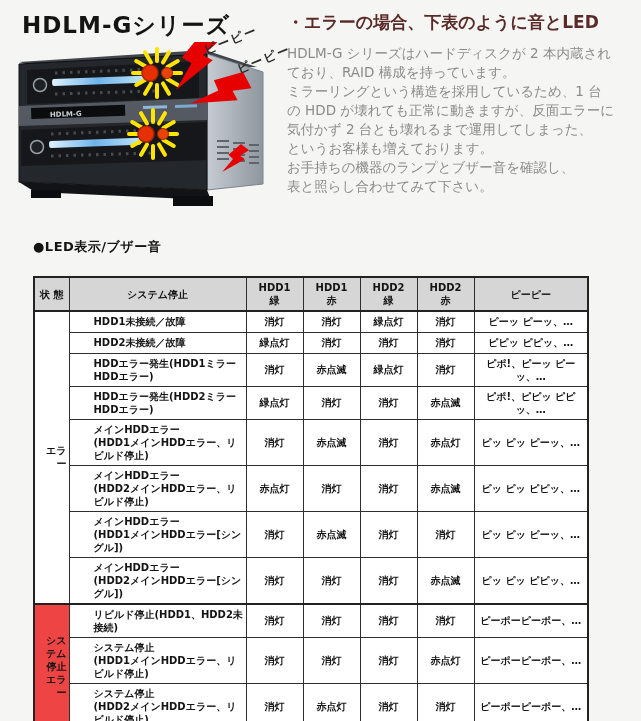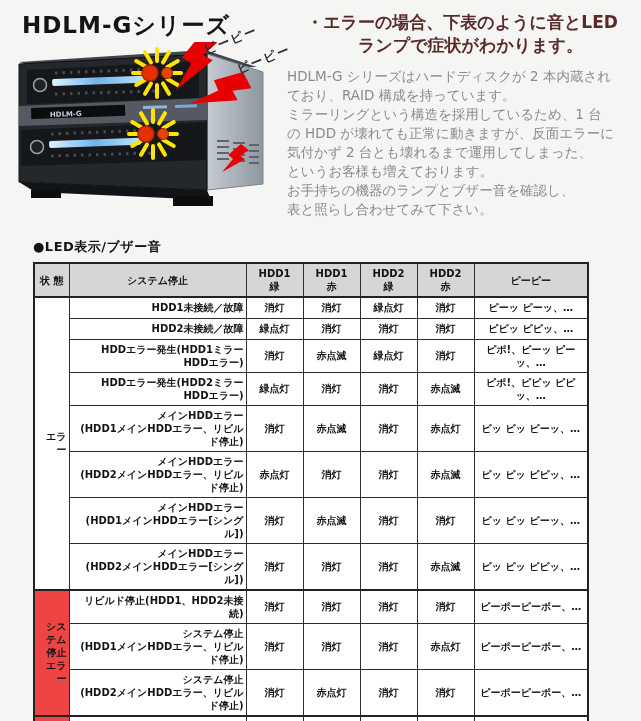--- a/index.html
+++ b/index.html
@@ -10,35 +10,35 @@
 
   
   .photo { position:absolute; left:5px; top:42px; width:290px; height:195px; }
   .photo svg { position:absolute; left:0; top:0; }
   .note { position:absolute; font-size:12px; font-weight:bold; color:#2c2c2c; letter-spacing:2px; transform:rotate(-22deg); white-space:nowrap; }
   .note1 { left:198px; top:-10px; }
   .note2 { left:231px; top:9px; }
 
   
   .intro { position:absolute; left:287px; top:11px; width:350px; }
-  .intro-heading { font-size:17px; font-weight:bold; line-height:23px;text-align:center; }
+  .intro-heading { font-size:17px; font-weight:bold; line-height:23px; }
   .intro-heading .l2 { padding-left:17px; }
   .intro-body { margin-top:10px; font-size:13.5px; line-height:19px; color:#8b8b8b; white-space:pre-line; }
 
   
   .table-wrap { position:absolute; left:33px; top:238px; width:556px; }
-  .caption { font-size:13px; font-weight:bold; color:#141414; margin-bottom:6px; letter-spacing:0.5px; }
+  .caption { font-size:13px; font-weight:bold; color:#141414; margin-bottom:20px; letter-spacing:0.5px; }
   table { border-collapse:collapse; width:554px; table-layout:fixed; border:2px solid #222; background:#fff; }
   col.c-state { width:35px; } col.c-name { width:177px; }
   col.c-led { width:57px; } col.c-buz { width:114px; }
   th, td { border:1px solid #2e2e2e; font-size:10px; font-weight:bold; color:#141414;
            text-align:center; vertical-align:middle; padding:3px 2px; line-height:1.3;
            white-space:pre-line; overflow:hidden; }
   thead th { background:#d6d6d6; height:26px; border-bottom:2px solid #222; }
-  td.name { text-align:right; padding-left:9px; }
+  td.name { text-align:left; padding-left:24px; }
   td.state { background:#fff;text-align:right; }
   td.state.shaded { background:#ef4444; }
   tr.single td { height:21px; }
   tr.double td { height:30px; }
   tr.g3 td { height:35px; }
   tr.group-start td { border-top:2px solid #222; }
 </style>
 </head>
 <body>
 
@@ -130,21 +130,20 @@
       <use href="#bolt" transform="translate(238,30) rotate(40)"></use>
       <use href="#bolt" transform="translate(236,102) rotate(15) scale(0.55)"></use>
     </svg>
     <span class="note note1">ピーピー</span>
     <span class="note note2">ピーピー</span>
   </div>
 
   <div class="intro">
     <div class="intro-heading" style="color: rgb(90, 42, 40);">
       <div class="l1">・エラーの場合、下表のように音とLED</div>
-      <div class="l2">ランプで症状がわかります。</div>
     </div>
     <div class="intro-body">HDLM-G シリーズはハードディスクが 2 本内蔵され
 ており、RAID 構成を持っています。
 ミラーリングという構造を採用しているため、1 台
 の HDD が壊れても正常に動きますが、反面エラーに
 気付かず 2 台とも壊れるまで運用してしまった、
 というお客様も増えております。
 お手持ちの機器のランプとブザー音を確認し、
 表と照らし合わせてみて下さい。</div>
   </div>

